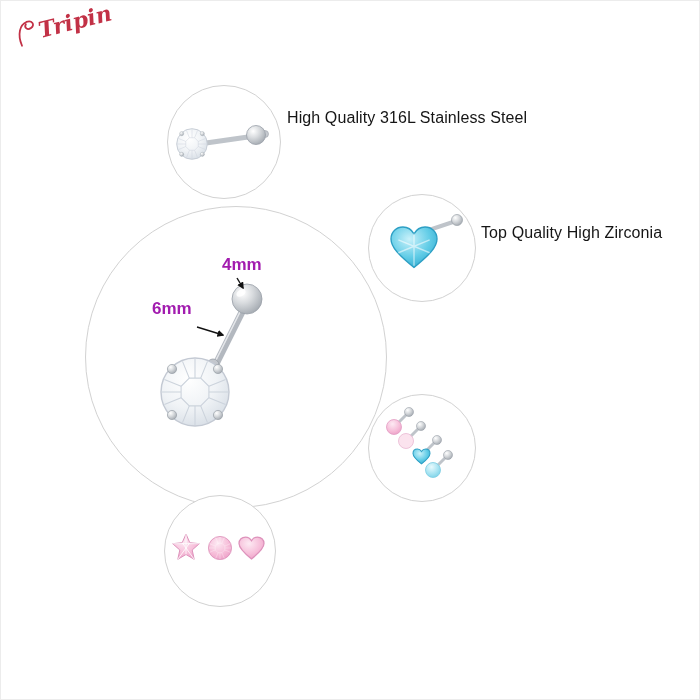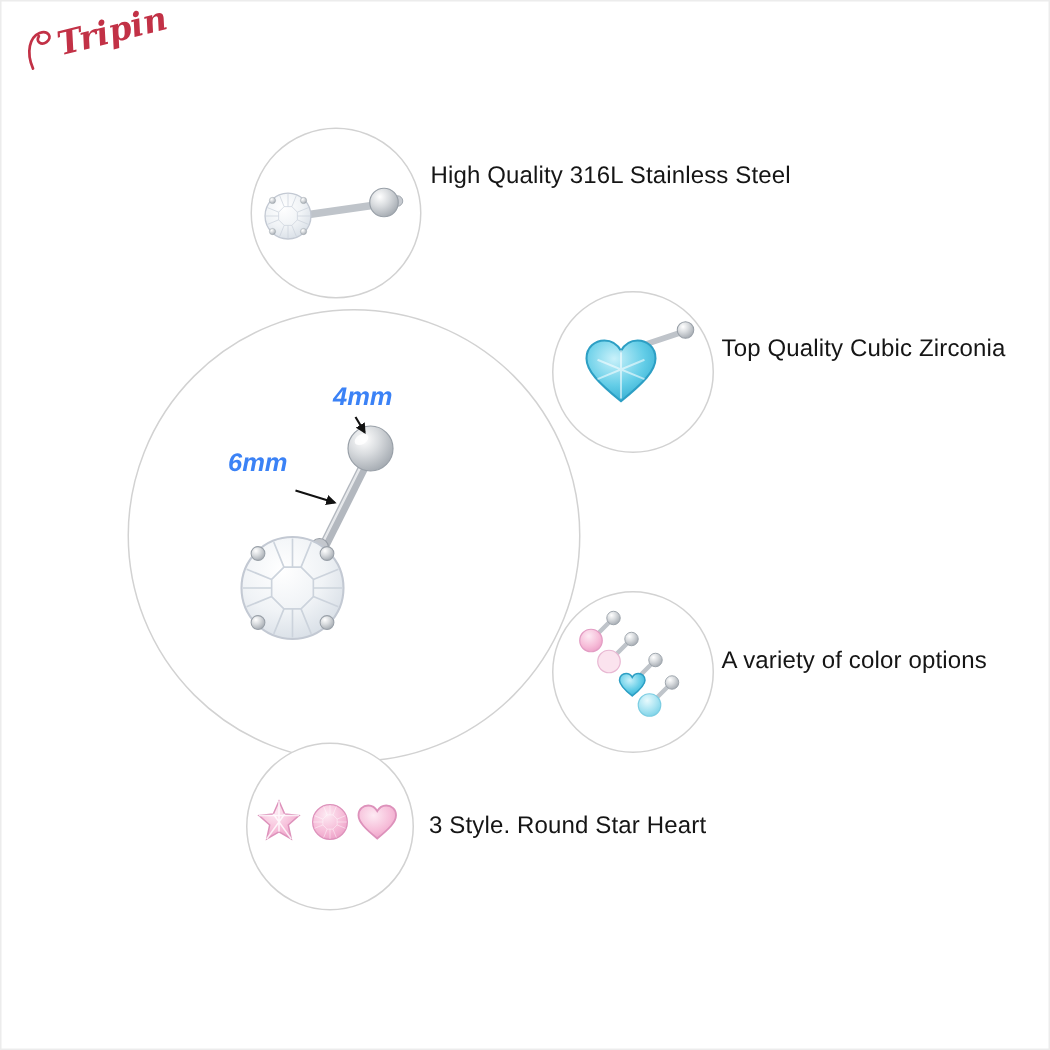--- a/index.html
+++ b/index.html
@@ -1,21 +1,21 @@
 <!DOCTYPE html>
 <html><head>
 <meta charset="utf-8">
 <style>
   html,body{margin:0;padding:0;background:#fff;}
   .page{position:relative;width:700px;height:700px;background:#ffffff;border:1px solid #ececec;
         box-sizing:border-box;overflow:hidden;font-family:"Liberation Sans",sans-serif;}
   .circle{position:absolute;border:1px solid #d2d2d2;border-radius:50%;background:#fff;}
   .circle svg{position:absolute;left:0;top:0;}
   .callout{position:absolute;font-size:16px;line-height:1.2;color:#151515;letter-spacing:0.1px;}
-  .dim{position:absolute;font-size:17px;font-weight:700;color:#3b82f6;font-style:italic;}
+  .dim{position:absolute;font-size:17px;font-weight:700;color:#a21caf;}
   .logo{position:absolute;left:14px;top:10px;transform:rotate(-14deg);display:flex;align-items:flex-start;gap:1px;}
   .logo-text{font-family:"DejaVu Serif",serif;font-style:italic;font-weight:700;font-size:22px;color:#c23146;}
   .hero{left:84px;top:205px;width:300px;height:300px;}
   .c-steel{left:166px;top:84px;width:112px;height:112px;}
   .c-zirc{left:367px;top:193px;width:106px;height:106px;}
   .c-colors{left:367px;top:393px;width:106px;height:106px;}
   .c-styles{left:163px;top:494px;width:110px;height:110px;}
   .t-steel{left:286px;top:107px;}
   .t-zirc{left:480px;top:222px;}
   .t-colors{left:480px;top:430px;}
@@ -114,21 +114,21 @@
   <div class="callout t-steel">High Quality 316L Stainless Steel</div>
 
   <div class="circle c-zirc">
     <svg width="106" height="106" viewBox="0 0 106 106">
       <line x1="57" y1="36" x2="84" y2="27" stroke="#bfc4ca" stroke-width="4" stroke-linecap="round"></line>
       <circle cx="88" cy="25" r="5.5" fill="url(#silverBall)" stroke="#99a0a8" stroke-width="0.7"></circle>
       <use href="#heart-shape" transform="translate(22,32) scale(0.46)" fill="url(#blueGem)" stroke="#2d9fc4" stroke-width="3"></use>
       <use href="#heart-facets" transform="translate(22,32) scale(0.46)" style="color:rgba(255,255,255,0.55)"></use>
     </svg>
   </div>
-  <div class="callout t-zirc">Top Quality Cubic Zirconia</div>
+  <div class="callout t-zirc">Top Quality High Zirconia</div>
 
   <div class="circle c-colors">
     <svg width="106" height="106" viewBox="0 0 106 106">
       <g stroke="#bfc4ca" stroke-width="3" stroke-linecap="round">
         <line x1="30" y1="27" x2="38" y2="19"></line>
         <line x1="42" y1="41" x2="50" y2="33"></line>
         <line x1="58" y1="55" x2="66" y2="47"></line>
         <line x1="69" y1="70" x2="77" y2="62"></line>
       </g>
       <g fill="url(#silverBall)" stroke="#99a0a8" stroke-width="0.6">
@@ -136,28 +136,26 @@
         <circle cx="52" cy="31" r="4.5"></circle>
         <circle cx="68" cy="45" r="4.5"></circle>
         <circle cx="79" cy="60" r="4.5"></circle>
       </g>
       <circle cx="25" cy="32" r="7.5" fill="url(#pinkGem)" stroke="#e29cc3" stroke-width="0.8"></circle>
       <circle cx="37" cy="46" r="7.5" fill="#fbe3ee" stroke="#e8b7d2" stroke-width="0.8"></circle>
       <use href="#heart-shape" transform="translate(44,54) scale(0.17)" fill="url(#blueGem)" stroke="#2d9fc4" stroke-width="6"></use>
       <circle cx="64" cy="75" r="7.5" fill="url(#blueGemLight)" stroke="#7ccde2" stroke-width="0.8"></circle>
     </svg>
   </div>
-  <div class="callout t-colors">A variety of color options</div>
 
   <div class="circle c-styles">
     <svg width="110" height="110" viewBox="0 0 110 110">
       <polygon points="21,38 24.8,46.7 34.3,47.7 27.2,54 29.2,63.3 21,58.5 12.8,63.3 14.8,54 7.7,47.7 17.2,46.7" fill="url(#pinkGem)" stroke="#dd92bb" stroke-width="1"></polygon>
       <path d="M21,38 L21,58.5 M7.7,47.7 L34.3,47.7 M12.8,63.3 L24.8,46.7 M29.2,63.3 L17.2,46.7" stroke="rgba(255,255,255,0.8)" stroke-width="1" fill="none"></path>
       <g transform="translate(55,52) scale(0.34)">
         <circle r="34" fill="url(#pinkGem)" stroke="#dd92bb" stroke-width="2.5"></circle>
         <use href="#gem-facets" style="color:rgba(255,255,255,0.8)"></use>
       </g>
       <use href="#heart-shape" transform="translate(74,41) scale(0.25)" fill="url(#pinkGem)" stroke="#dd92bb" stroke-width="5"></use>
     </svg>
   </div>
-  <div class="callout t-styles">3 Style. Round Star Heart</div>
 
 </div>
 
 </body></html>

